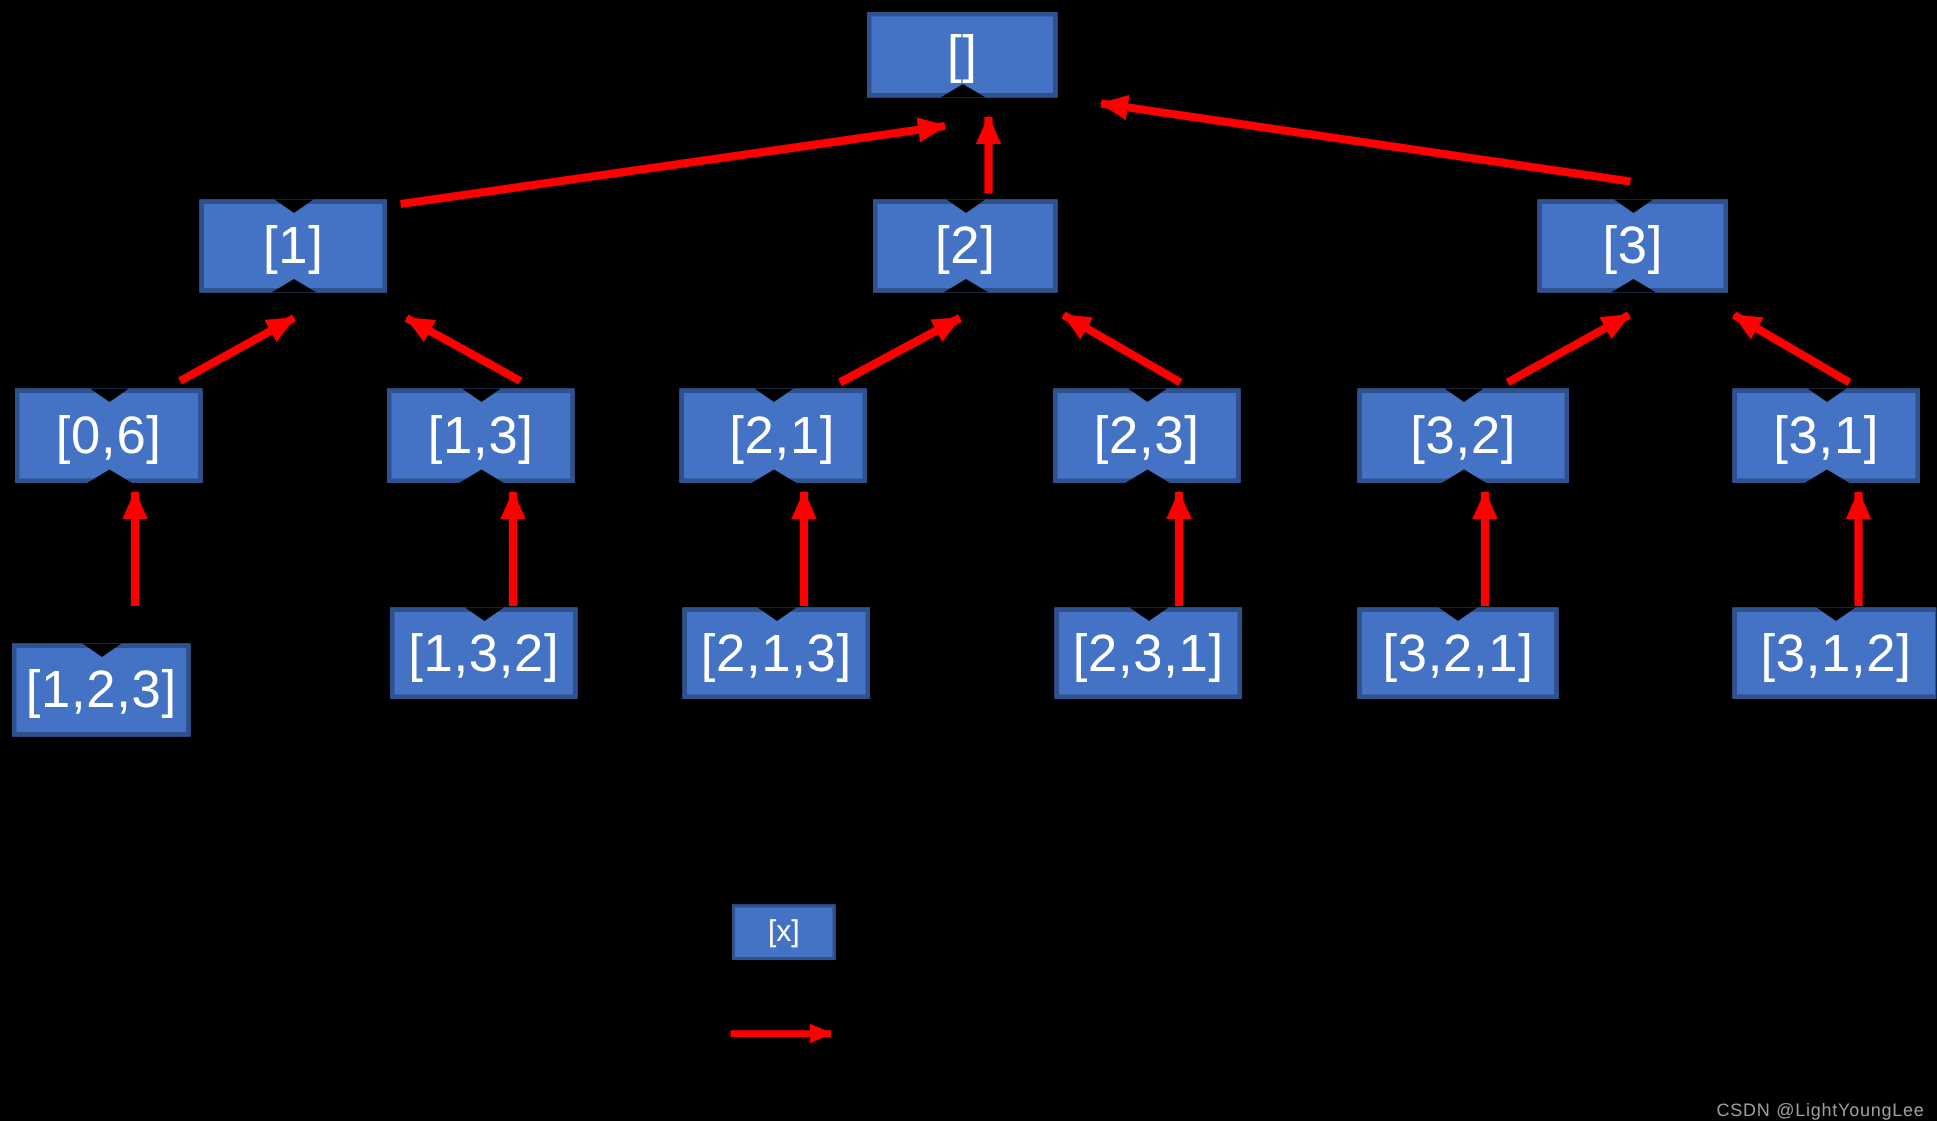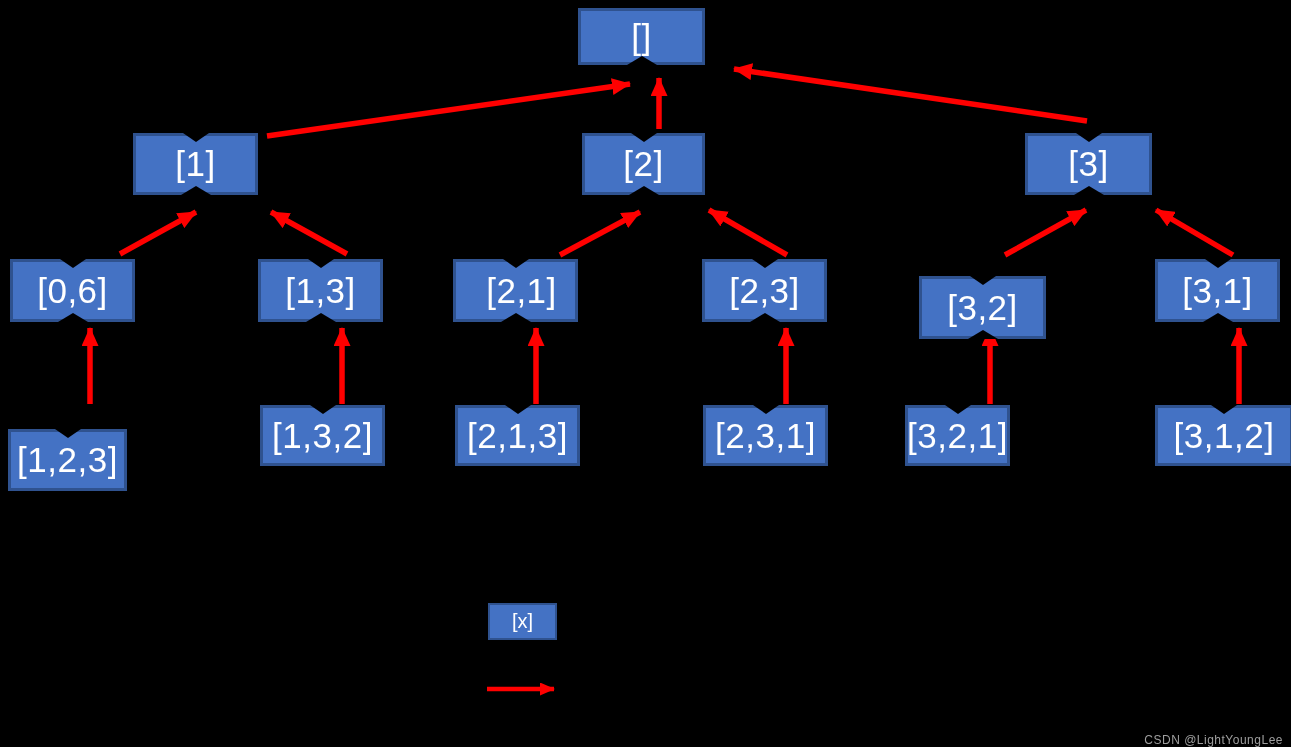--- a/index.html
+++ b/index.html
@@ -100,21 +100,21 @@
       <div class="node" style="left: 453px; top: 259px; width: 125px; height: 63px; padding-left: 12px;">
         <span>[2,1]</span>
         <i class="notch notch-top"></i>
         <i class="notch notch-bottom"></i>
       </div>
       <div class="node" style="left: 702px; top: 259px; width: 125px; height: 63px;">
         <span>[2,3]</span>
         <i class="notch notch-top"></i>
         <i class="notch notch-bottom"></i>
       </div>
-      <div class="node" style="left: 905px; top: 276px; width: 127px; height: 63px; margin-left: 14px;">
+      <div class="node" style="left: 905px; top: 259px; width: 141px; height: 63px;">
         <span>[3,2]</span>
         <i class="notch notch-top"></i>
         <i class="notch notch-bottom"></i>
       </div>
       <div class="node" style="left: 1155px; top: 259px; width: 125px; height: 63px;">
         <span>[3,1]</span>
         <i class="notch notch-top"></i>
         <i class="notch notch-bottom"></i>
       </div>
       <div class="node" style="left: 8px; top: 429px; width: 119px; height: 62px;">
@@ -126,21 +126,21 @@
         <i class="notch notch-top"></i>
       </div>
       <div class="node" style="left: 455px; top: 405px; width: 125px; height: 61px;">
         <span>[2,1,3]</span>
         <i class="notch notch-top"></i>
       </div>
       <div class="node" style="left: 703px; top: 405px; width: 125px; height: 61px;">
         <span>[2,3,1]</span>
         <i class="notch notch-top"></i>
       </div>
-      <div class="node" style="left: 905px; top: 405px; width: 105px; height: 61px;">
+      <div class="node" style="left: 905px; top: 405px; width: 134px; height: 61px;">
         <span>[3,2,1]</span>
         <i class="notch notch-top"></i>
       </div>
       <div class="node" style="left: 1155px; top: 405px; width: 138px; height: 61px;">
         <span>[3,1,2]</span>
         <i class="notch notch-top"></i>
       </div>
     </div>
 
   <div class="node node--small" id="legend-node" style="left: 488px; top: 603px; width: 69px; height: 37px;">

